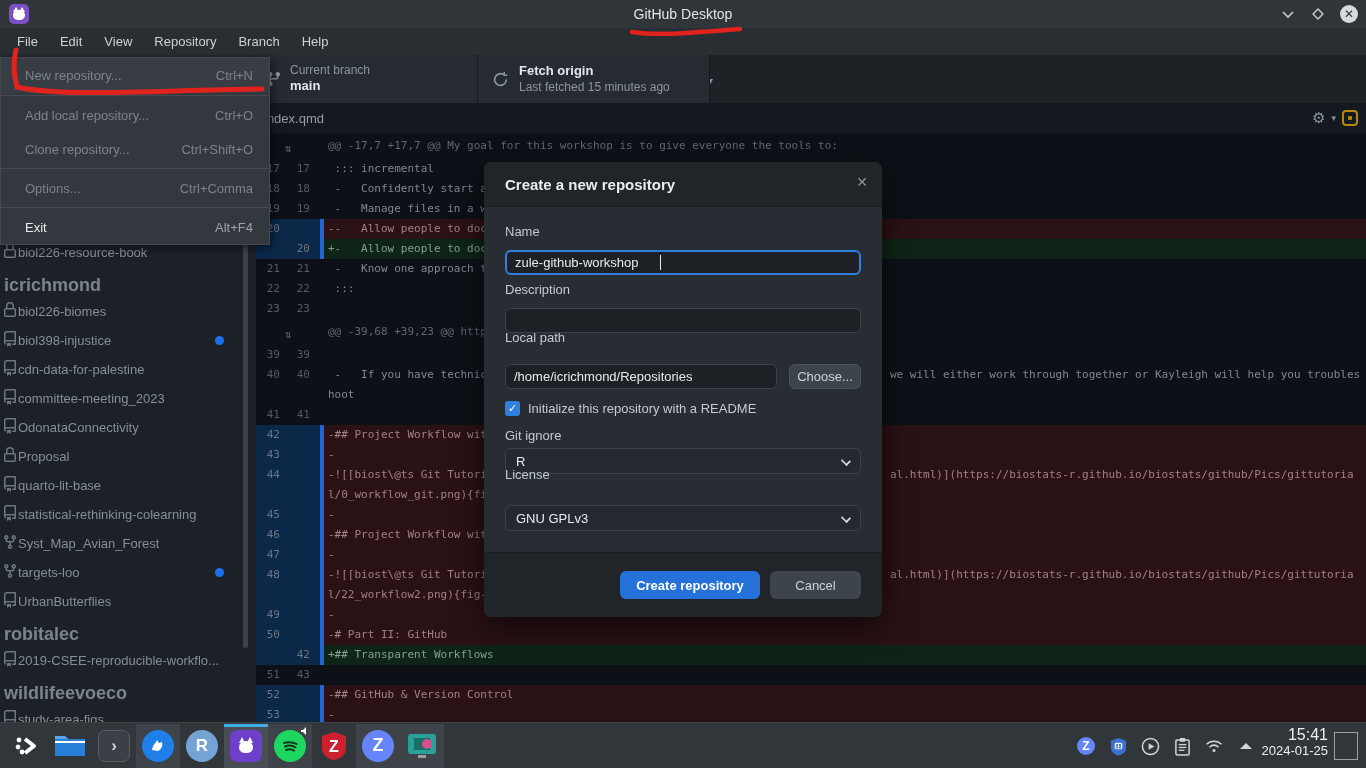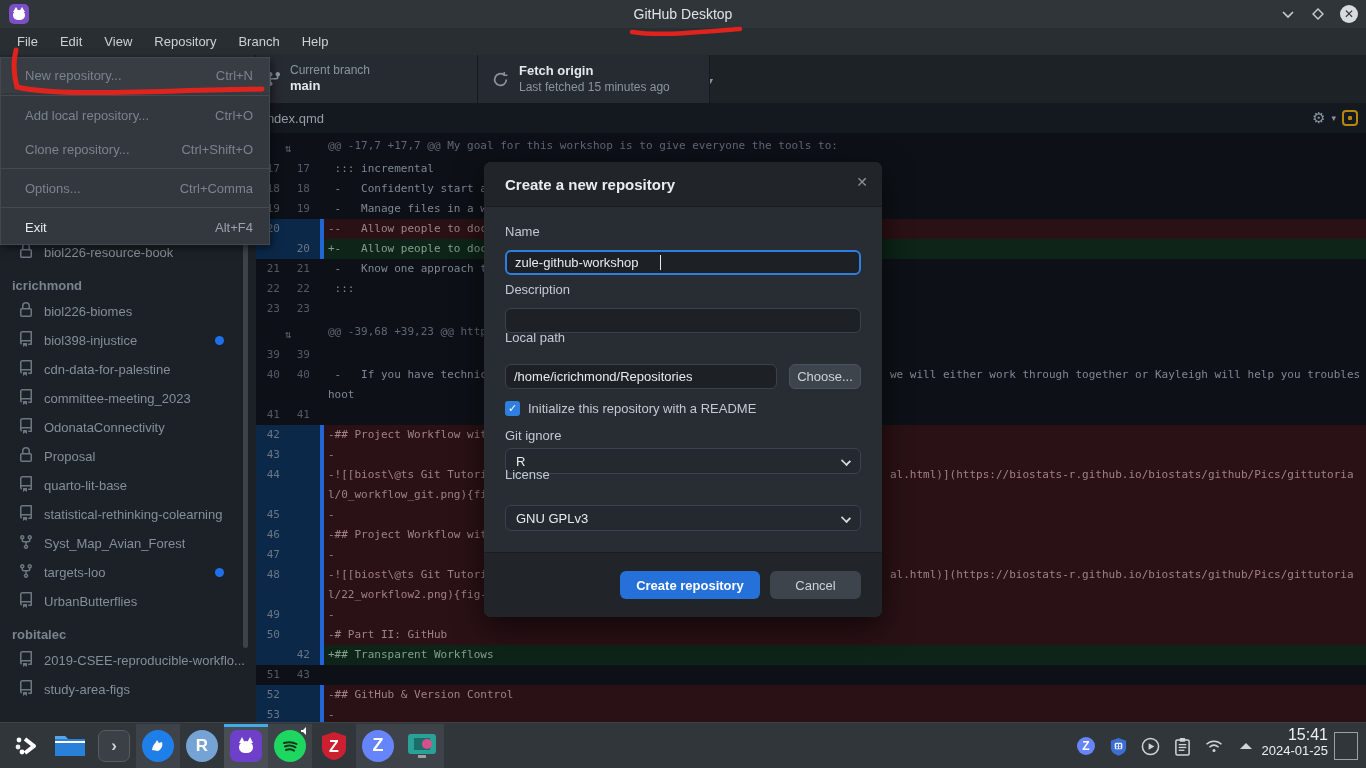--- a/index.html
+++ b/index.html
@@ -37,26 +37,26 @@
   #tb-fetch { left:478px; width:232px; display:flex; align-items:center; }
   .tb-lines { display:flex; flex-direction:column; line-height:1.25; }
   .tb-top { font-size:12px; color:#8b949e; }
   .tb-bold { font-size:13px; color:#e3e8ed; font-weight:bold; }
   .tb-sub { font-size:12px; color:#8b949e; }
   #branch-caret { position:absolute; left:452px; top:20px; color:#8b949e; font-size:10px; }
 
   
   #sidebar { position:absolute; left:0; top:103px; width:256px; height:619px; background:#1b2127; }
   #repo-list { position:absolute; left:0; top:106px; width:256px; }
-  .sb-row { height:29px; display:flex; align-items:center; padding-left:18px; gap:10px; position:relative; }
+  .sb-row { height:29px; display:flex; align-items:center; padding-left:2px; gap:0; position:relative; }
   .sb-row svg { flex:0 0 16px; }
   .sb-label { color:#868e96; font-size:13px; white-space:nowrap; overflow:hidden; }
   .sb-dot { position:absolute; right:32px; width:9px; height:9px; border-radius:50%; background:#1f6feb; }
-  .sb-header { height:24px; margin-top:6px; display:flex; align-items:center; padding-left:12px;
-    color:#7b838b; font-size:13px; font-weight:bold; }
+  .sb-header { height:24px; margin-top:6px; display:flex; align-items:center; padding-left:4px;
+    color:#7b838b; font-size:18px; font-weight:bold; }
   #sb-scrollbar { position:absolute; left:243px; top:135px; width:5px; height:410px;
     background:#3c4248; border-radius:3px; }
 
   
   #diff { position:absolute; left:256px; top:103px; width:1110px; height:619px; background:#0d1117; overflow:hidden;}
   #diff-header { position:absolute; left:0; top:0; width:1110px; height:30px; background:#14191f;
     display:flex; align-items:center; }
   #diff-file { color:#959ca3; font-size:13px; margin-left:8px; }
   #diff-tools { position:absolute; right:8px; top:0; height:30px; display:flex; align-items:center; gap:6px; }
   #gear { color:#8b949e; font-size:15px; }
@@ -296,20 +296,21 @@
             </svg></span>
           <span class="sb-label">UrbanButterflies</span>
         </div>
         <div class="sb-header">robitalec</div>
         <div class="sb-row">
           <span><svg width="16" height="16" viewBox="0 0 16 16" fill="#6e7681">
               <path d="M2 2.5A2.5 2.5 0 0 1 4.5 0h8.75a.75.75 0 0 1 .75.75v12.5a.75.75 0 0 1-.75.75h-2.5a.75.75 0 0 1 0-1.5h1.75v-2h-8a1 1 0 0 0-.714 1.7.75.75 0 1 1-1.072 1.05A2.495 2.495 0 0 1 2 11.5Zm10.5-1h-8a1 1 0 0 0-1 1v6.708A2.486 2.486 0 0 1 4.5 9h8ZM5 12.25a.25.25 0 0 1 .25-.25h3.5a.25.25 0 0 1 .25.25v3.25a.25.25 0 0 1-.4.2l-1.45-1.087a.249.249 0 0 0-.3 0L5.4 15.7a.25.25 0 0 1-.4-.2Z"></path>
             </svg></span>
           <span class="sb-label">2019-CSEE-reproducible-workflo...</span>
         </div>
+        <div class="sb-header">wildlifeevoeco</div>
         <div class="sb-row">
           <span><svg width="16" height="16" viewBox="0 0 16 16" fill="#6e7681">
               <path d="M2 2.5A2.5 2.5 0 0 1 4.5 0h8.75a.75.75 0 0 1 .75.75v12.5a.75.75 0 0 1-.75.75h-2.5a.75.75 0 0 1 0-1.5h1.75v-2h-8a1 1 0 0 0-.714 1.7.75.75 0 1 1-1.072 1.05A2.495 2.495 0 0 1 2 11.5Zm10.5-1h-8a1 1 0 0 0-1 1v6.708A2.486 2.486 0 0 1 4.5 9h8ZM5 12.25a.25.25 0 0 1 .25-.25h3.5a.25.25 0 0 1 .25.25v3.25a.25.25 0 0 1-.4.2l-1.45-1.087a.249.249 0 0 0-.3 0L5.4 15.7a.25.25 0 0 1-.4-.2Z"></path>
             </svg></span>
           <span class="sb-label">study-area-figs</span>
         </div>
       </div>
     <div id="sb-scrollbar"></div>
   </div>
 

